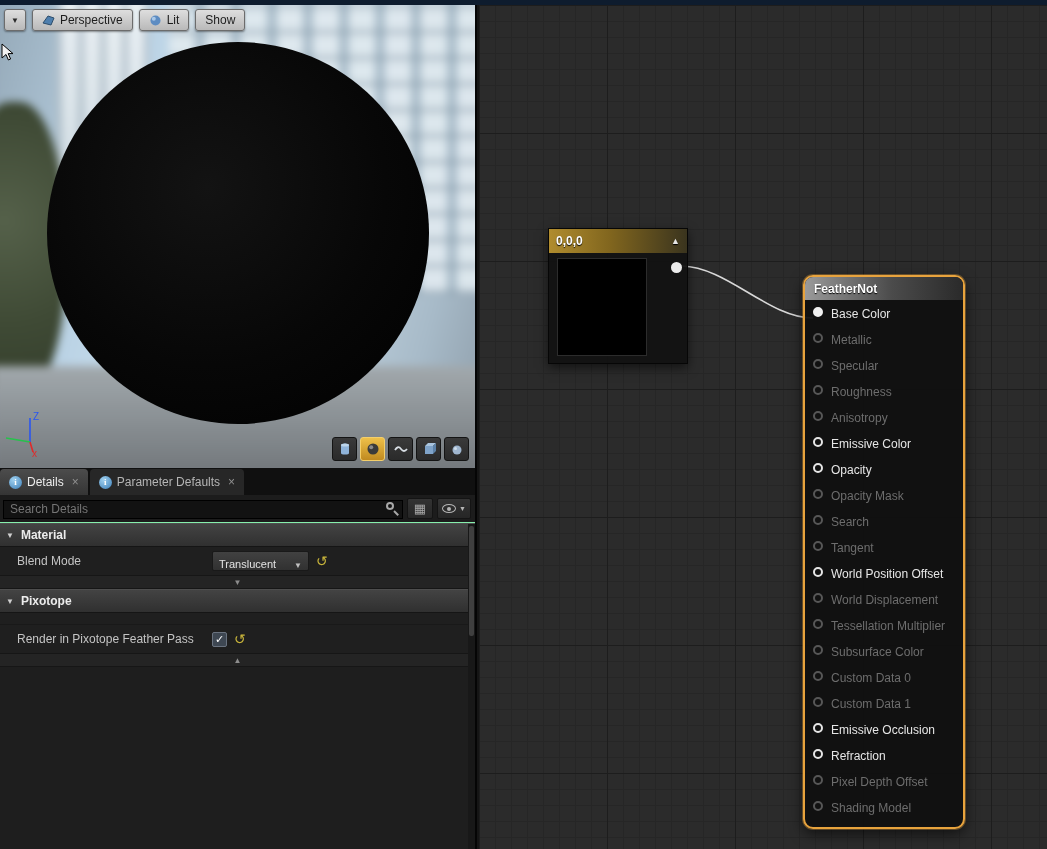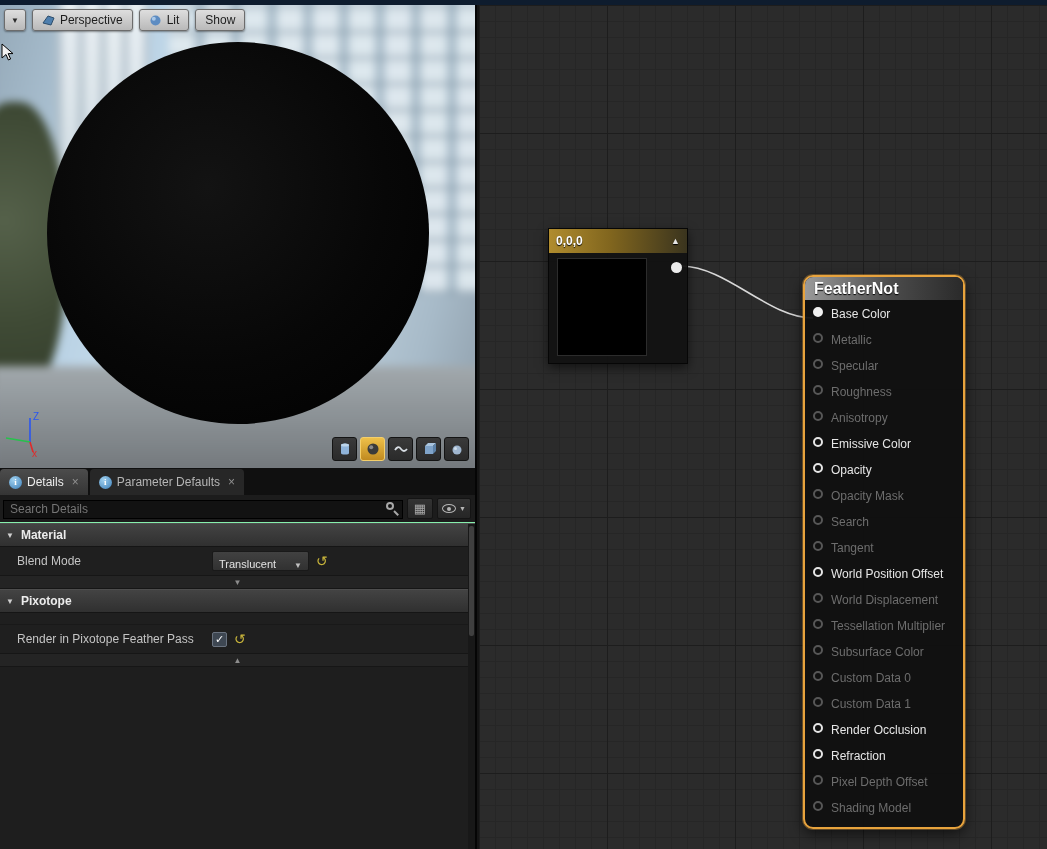--- a/index.html
+++ b/index.html
@@ -118,21 +118,21 @@
     color:#fff; font-size:12px; font-weight:bold; text-shadow:0 1px 1px #000; }
   .node-collapse { font-size:9px; color:#e5e5e5; }
   .swatch { position:absolute; left:8px; top:29px; width:90px; height:98px; background:#000; border:1px solid #2c2c2c; }
   .out-pin { position:absolute; right:5px; top:33px; width:11px; height:11px; border-radius:50%; background:#ececec; }
 
   .mat-node { position:absolute; left:324px; top:270px; width:162px; height:554px;
     background:rgba(16,16,16,.94); border:2px solid #e8a33d; border-radius:10px;
     box-shadow:0 0 0 1px rgba(232,163,61,.35), 0 5px 14px rgba(0,0,0,.6); overflow:hidden; }
   .mat-title { height:23px; display:flex; align-items:center; padding:0 9px;
     background:linear-gradient(to right,#9a9a9a 0%,#4b4b4b 55%,#2a2a2a 100%);
-    color:#fff; font-size:16px; font-weight:bold; text-shadow:0 1px 1px #000; }
+    color:#fff; font-size:12px; font-weight:bold; text-shadow:0 1px 1px #000; }
   .pins { padding:7px 8px 6px 8px; }
   .pin-row { display:flex; gap:8px; height:26px; }
   .pin-circle { width:10px; height:10px; border-radius:50%; flex:0 0 auto; }
   .pin-row.connected .pin-circle { background:#f0f0f0; border:2px solid #f0f0f0; }
   .pin-row.enabled .pin-circle { border:2px solid #e6e6e6; background:transparent; }
   .pin-row.disabled .pin-circle { border:2px solid #575757; background:transparent; }
   .pin-label { font-size:12px; }
   .pin-row.connected .pin-label, .pin-row.enabled .pin-label { color:#e6e6e6; }
   .pin-row.disabled .pin-label { color:#6d6d6d; }
 </style>
@@ -378,21 +378,21 @@
           <div class="pin-row disabled">
             <span class="pin-circle"></span>
             <span class="pin-label">Custom Data 0</span>
           </div>
           <div class="pin-row disabled">
             <span class="pin-circle"></span>
             <span class="pin-label">Custom Data 1</span>
           </div>
           <div class="pin-row enabled">
             <span class="pin-circle"></span>
-            <span class="pin-label">Render Occlusion</span>
+            <span class="pin-label">Emissive Occlusion</span>
           </div>
           <div class="pin-row enabled">
             <span class="pin-circle"></span>
             <span class="pin-label">Refraction</span>
           </div>
           <div class="pin-row disabled">
             <span class="pin-circle"></span>
             <span class="pin-label">Pixel Depth Offset</span>
           </div>
           <div class="pin-row disabled">

